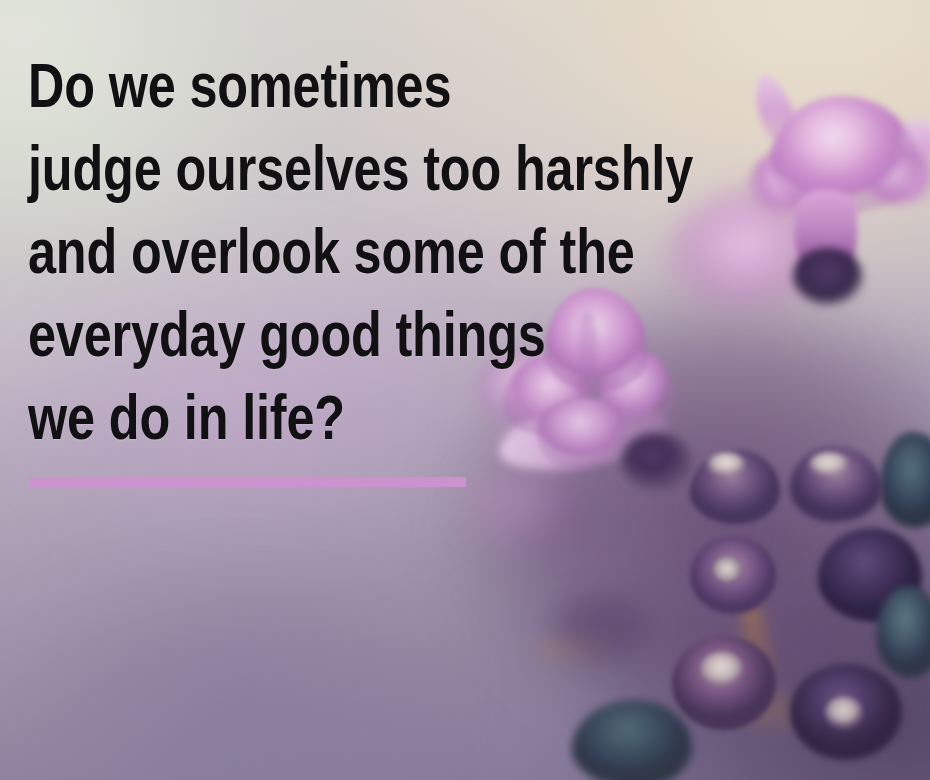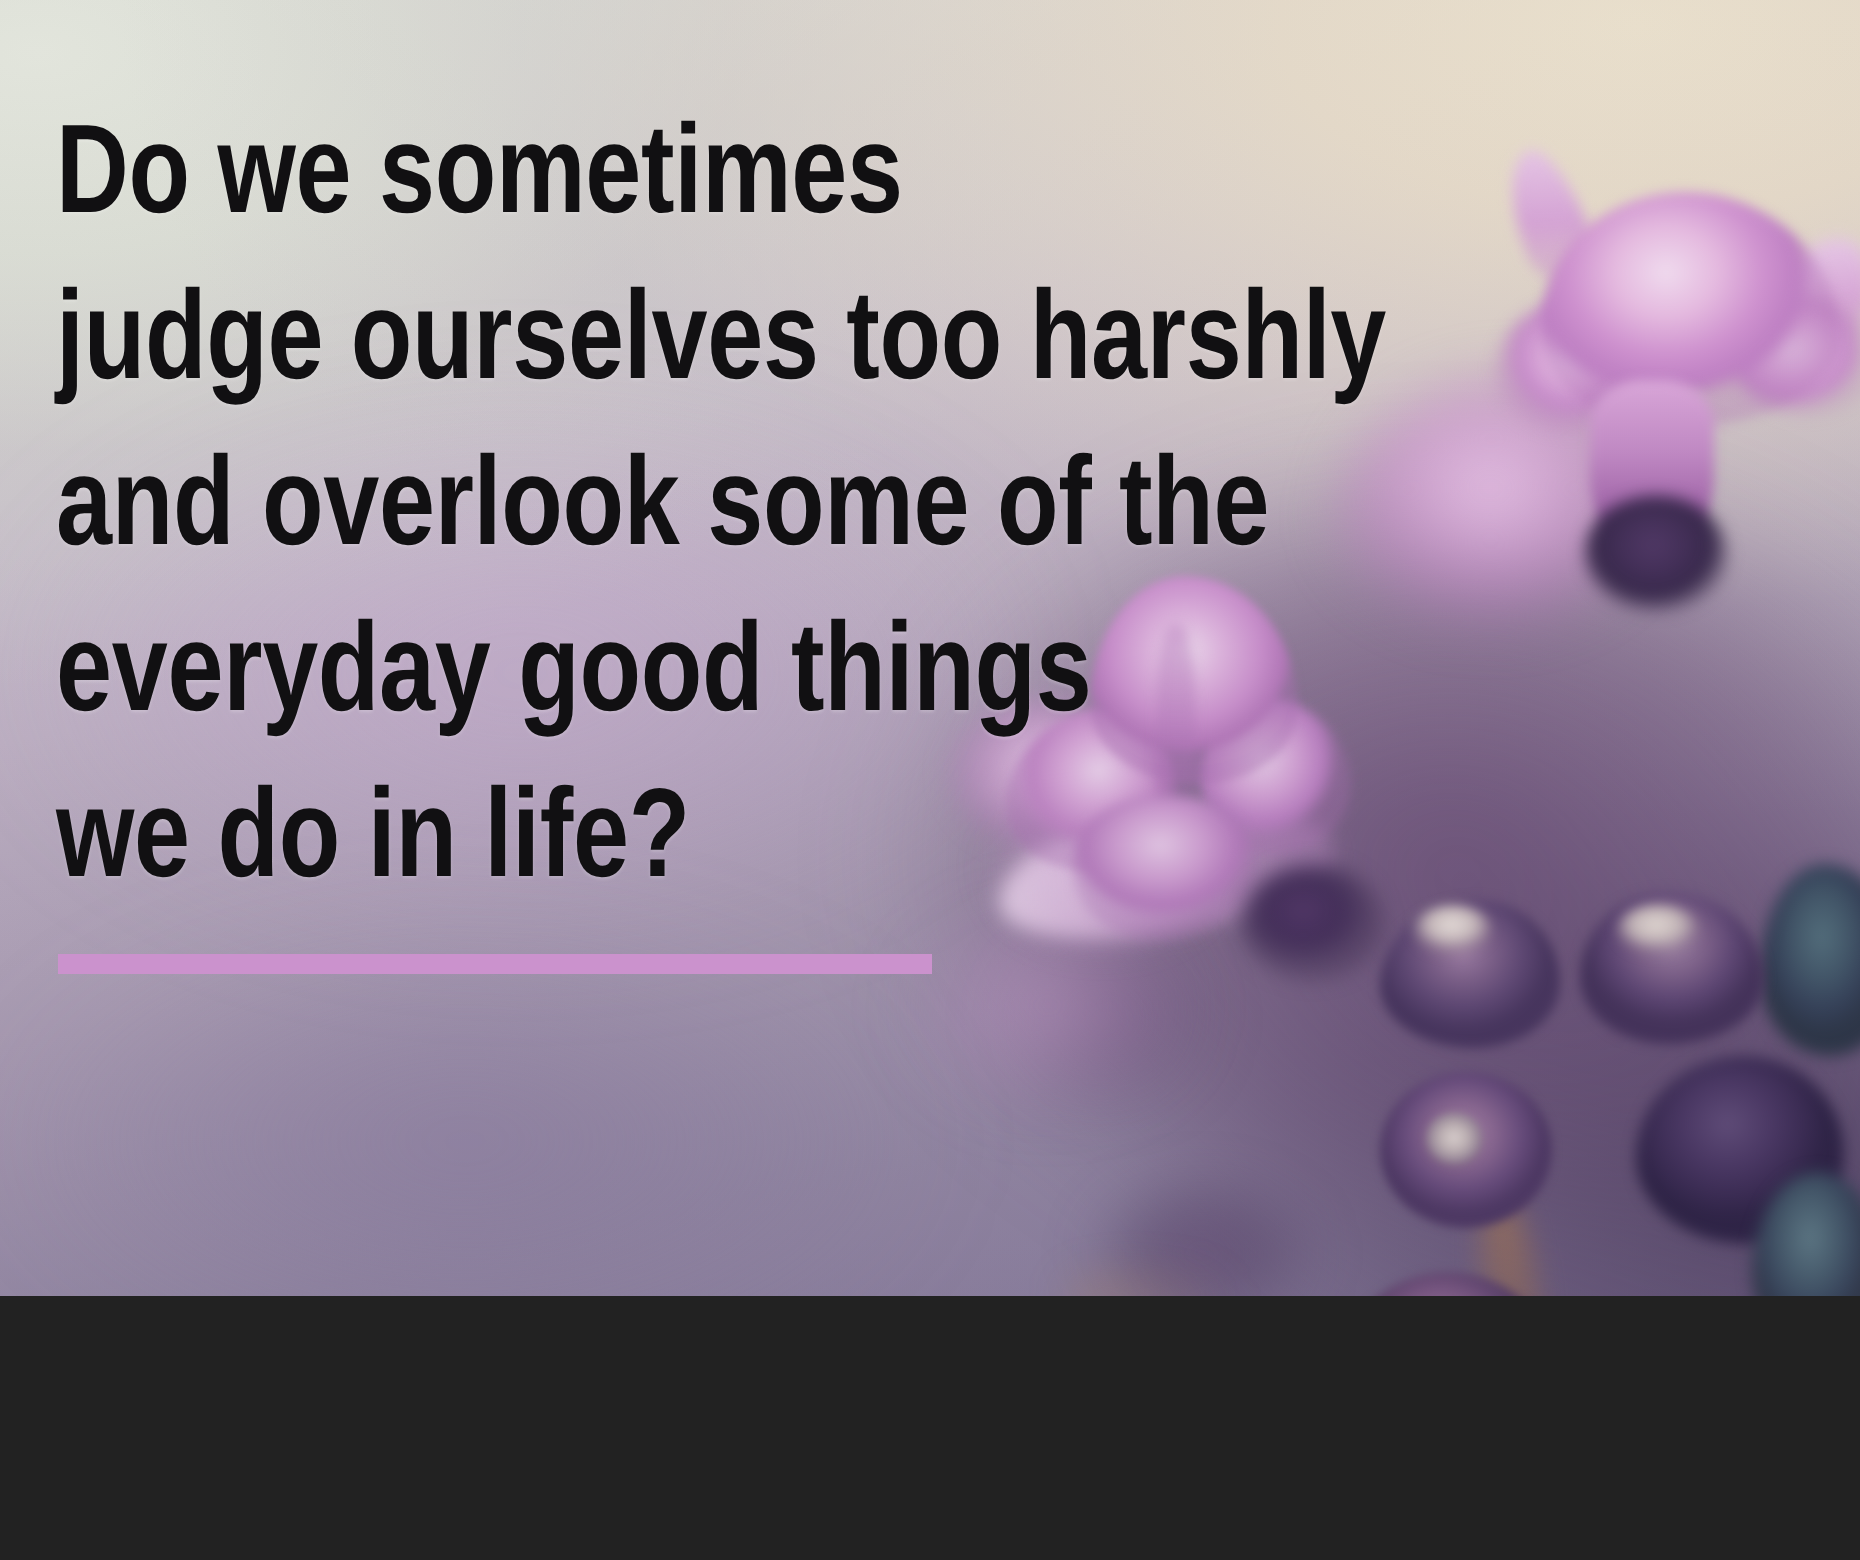--- a/index.html
+++ b/index.html
@@ -6,21 +6,21 @@
   html, body {
     margin: 0;
     padding: 0;
     background: #222;
   }
   * { box-sizing: border-box; }
 
   .canvas {
     position: relative;
     width: 930px;
-    height: 648px;
+    height: 780px;
     overflow: hidden;
     font-family: "Liberation Sans", sans-serif;
     background: #d946ef;
   }
 
   
   .photo {
     position: absolute;
     inset: 0;
     overflow: hidden;

